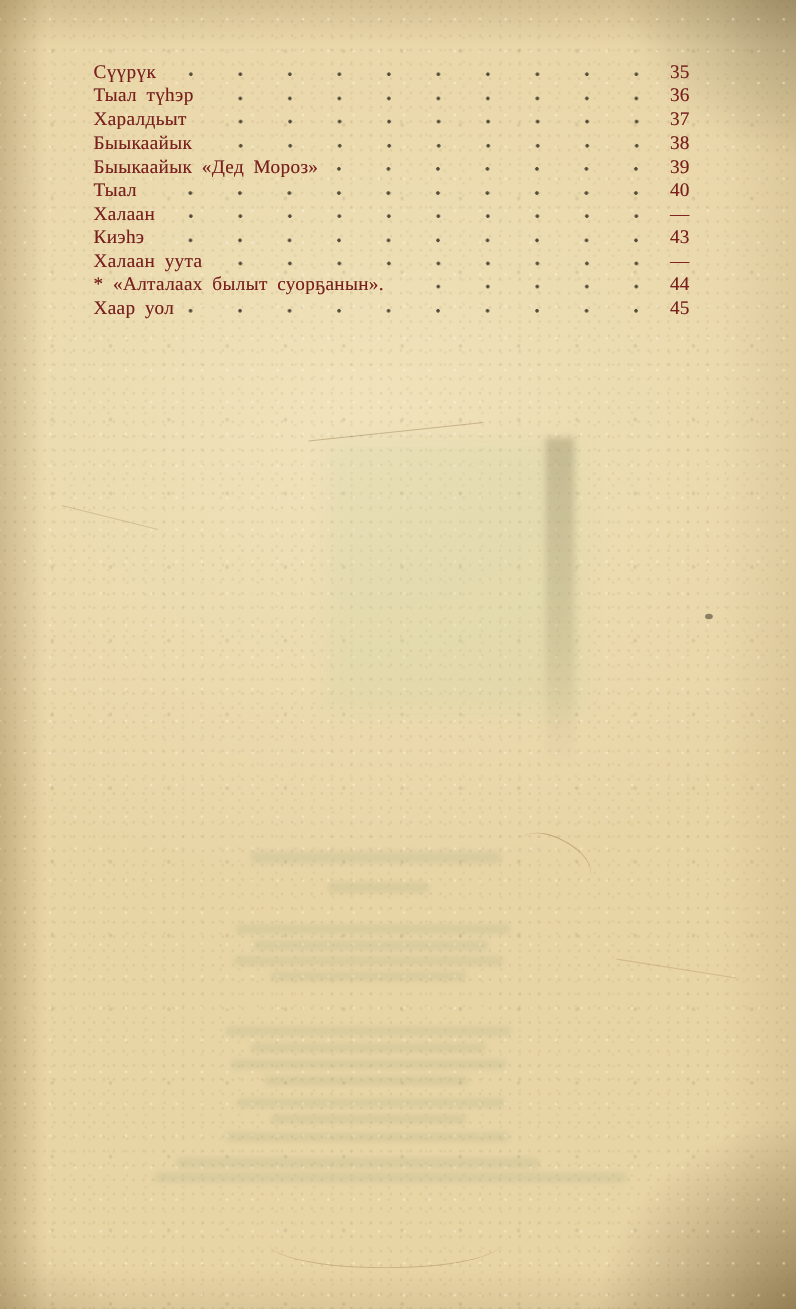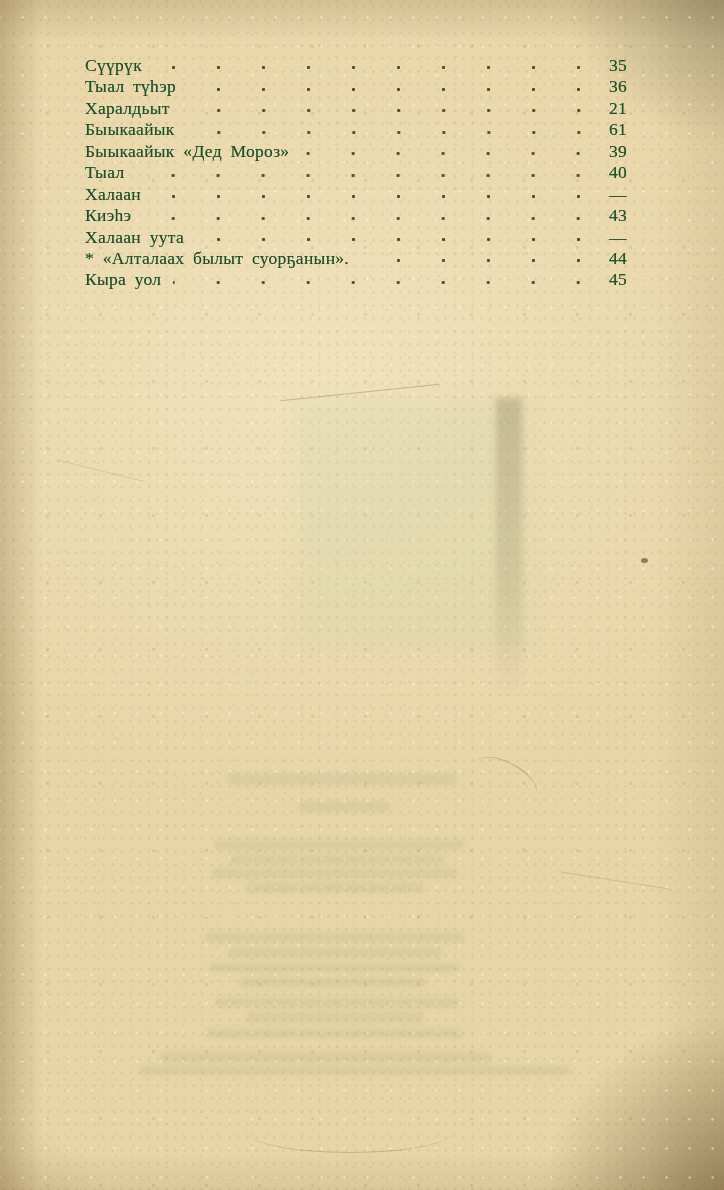--- a/index.html
+++ b/index.html
@@ -30,21 +30,21 @@
       radial-gradient(circle, rgba(118,92,52,0.10) 1px, transparent 1.6px),
       radial-gradient(circle, rgba(148,118,70,0.09) 1px, transparent 1.6px),
       radial-gradient(circle, rgba(98,78,44,0.12) 1.4px, transparent 2px),
       radial-gradient(circle, rgba(255,250,228,0.45) 1px, transparent 1.5px);
     background-size: 9px 13px, 17px 11px, 53px 67px, 23px 29px;
     background-position: 0 0, 5px 7px, 21px 13px, 11px 3px;
   }
   
   .toc {
     position:absolute; left:85px; top:55px; width:552px;
-    color:#14532d; font-size:17.5px; letter-spacing:0.3px;
+    color:#7f1d1d; font-size:17.5px; letter-spacing:0.3px;
   }
   .toc-row { display:flex; align-items:baseline; height:21.45px; }
   .toc-title { white-space:pre; word-spacing:4px; text-shadow:0 0 0.5px rgba(60,53,40,0.55); }
   .leader {
     flex:1 1 auto; align-self:stretch; margin:0 7px 0 12px;
     background-image: radial-gradient(circle, rgba(62,55,42,0.88) 1.3px, transparent 1.9px);
     background-repeat: repeat-x;
     background-position: right 1px bottom 6px;
     background-size: 45px 5px;
   }
@@ -115,26 +115,26 @@
       <span class="pagenum">35</span>
     </div>
         <div class="toc-row">
       <span class="toc-title">Тыал түһэр</span>
       <span class="leader"></span>
       <span class="pagenum">36</span>
     </div>
         <div class="toc-row">
       <span class="toc-title">Харалдьыт</span>
       <span class="leader"></span>
-      <span class="pagenum">21</span>
+      <span class="pagenum">37</span>
     </div>
         <div class="toc-row">
       <span class="toc-title">Быыкаайык</span>
       <span class="leader"></span>
-      <span class="pagenum">61</span>
+      <span class="pagenum">38</span>
     </div>
         <div class="toc-row">
       <span class="toc-title">Быыкаайык «Дед Мороз»</span>
       <span class="leader"></span>
       <span class="pagenum">39</span>
     </div>
         <div class="toc-row">
       <span class="toc-title">Тыал</span>
       <span class="leader"></span>
       <span class="pagenum">40</span>
@@ -153,20 +153,20 @@
       <span class="toc-title">Халаан уута</span>
       <span class="leader"></span>
       <span class="pagenum">—</span>
     </div>
         <div class="toc-row">
       <span class="toc-title">* «Алталаах былыт суорҕанын».</span>
       <span class="leader"></span>
       <span class="pagenum">44</span>
     </div>
         <div class="toc-row">
-      <span class="toc-title">Кыра уол</span>
+      <span class="toc-title">Хаар уол</span>
       <span class="leader"></span>
       <span class="pagenum">45</span>
     </div>
       </div>
   </main>
 
 </div>
 
 </body></html>

